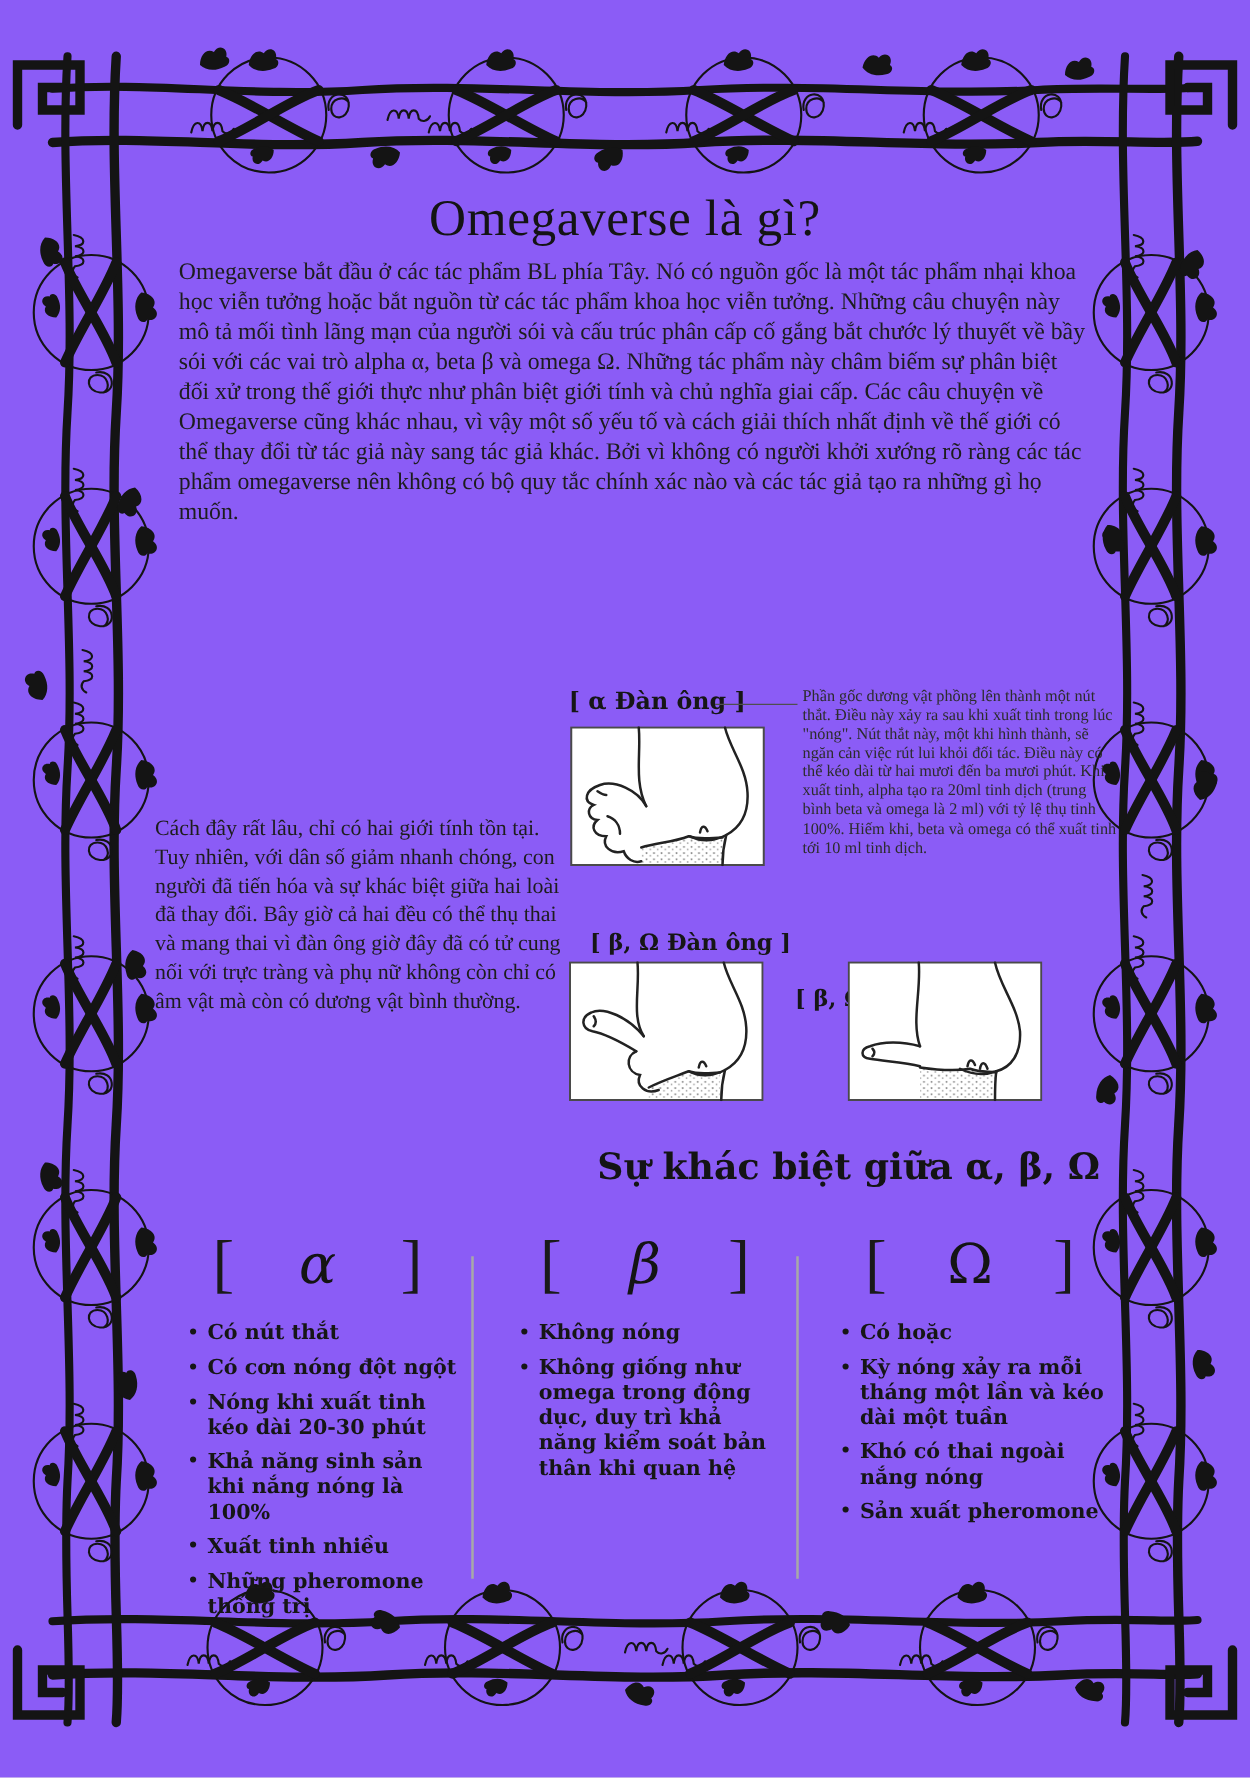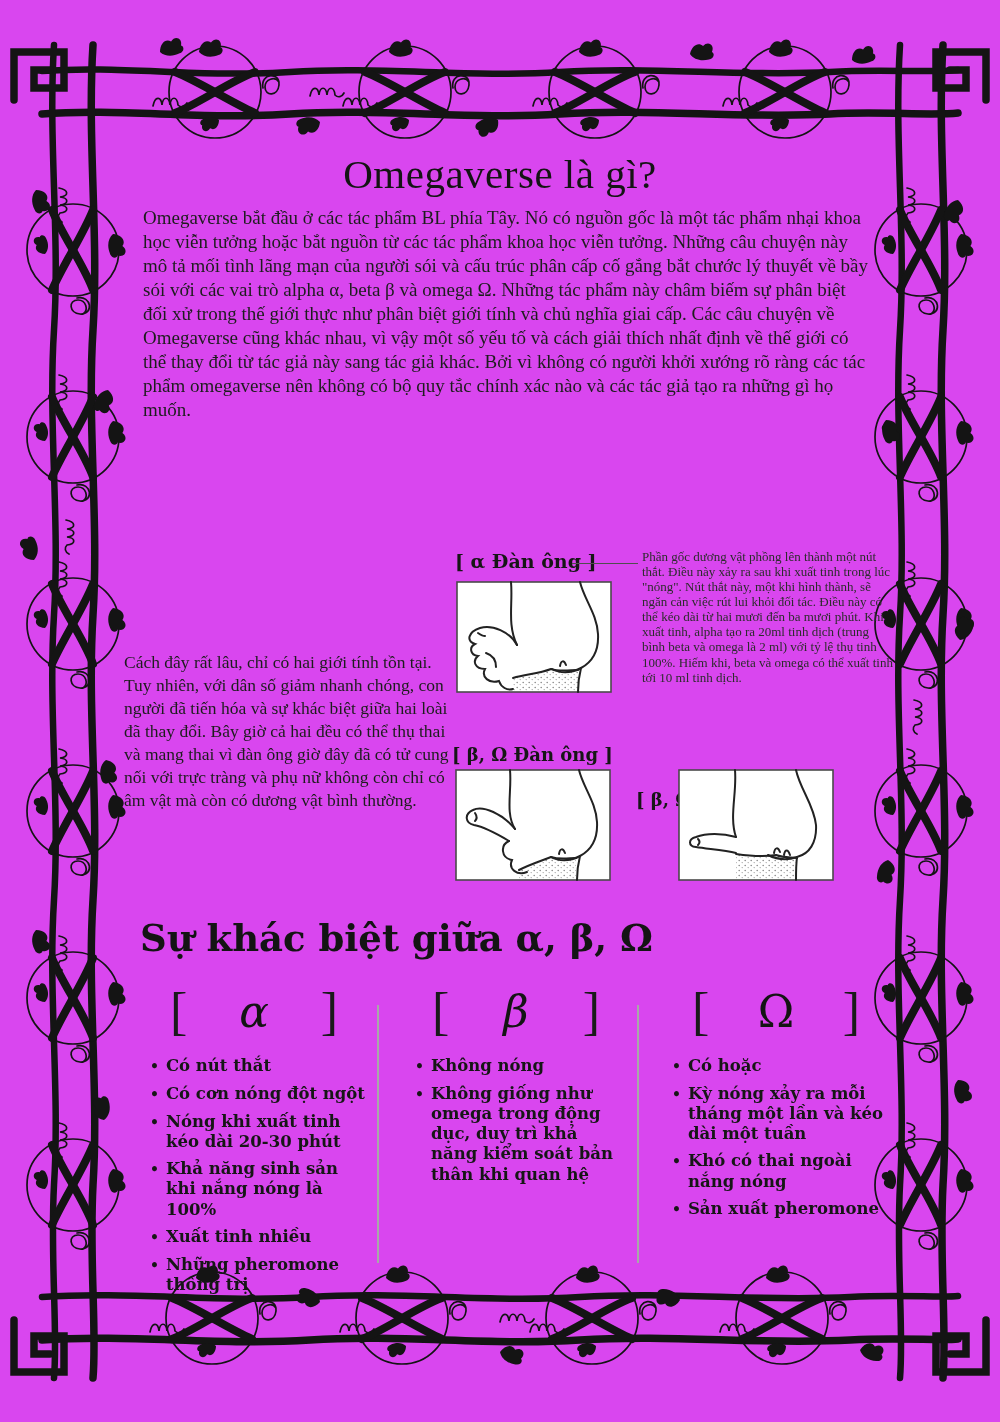--- a/index.html
+++ b/index.html
@@ -1,18 +1,18 @@
 <!DOCTYPE html>
 <html lang="vi"><head>
 <meta charset="utf-8">
 <style>
   html,body{margin:0;padding:0;background:#e8e8e8;}
   .page{
     position:relative; width:1000px; height:1422px; margin:0 auto;
-    background:#d946ef; overflow:hidden; color:#1c1c1c;
+    background:#8b5cf6; overflow:hidden; color:#1c1c1c;
     font-family:"Liberation Serif", serif;
     text-decoration:underline;
   }
   .frame{position:absolute; inset:0; width:1000px; height:1422px; pointer-events:none;}
   .fillleaf{fill:#141414; stroke:none;}
 
   .title{
     position:absolute; left:0; top:150px; width:1000px; margin:0;
     text-align:center; font-size:41px; font-weight:400; letter-spacing:.5px;
     font-family:"Liberation Serif", serif; color:#141414;
@@ -32,40 +32,40 @@
   .world-body{
     position:absolute; left:124px; top:651px; width:326px; margin:0;
     font-size:17.5px; line-height:1.31; color:#1d1d1d;
   }
 
   .label{
     position:absolute; font-family:"DejaVu Serif", serif; font-weight:700;
     font-size:18px; color:#161616; white-space:nowrap;
   }
   .alpha-label{left:455px; top:550px; font-size:19px;}
-  .bo-male-label{left:452px; top:744px;}
+  .bo-male-label{left:472px; top:744px;}
   .bo-female-label{left:636px; top:744px;margin-top:45px;}
 
   .connector{
     position:absolute; left:572px; top:563px; width:66px; height:0;
     border-top:1.6px solid #4f4f4f;
   }
   .annotation{
     position:absolute; left:642px; top:549px; width:252px; margin:0;
     font-size:13px; line-height:1.16; color:#2c2c2c; text-align:left;
   }
   .diagram{position:absolute; width:156px; height:112px;}
   .d1{left:456px; top:581px;}
   .d2{left:455px; top:769px;}
   .d3{left:678px; top:769px;}
 
   .diff-heading{
     position:absolute; left:140px; top:916px; width:740px; margin:0;
-    text-align:left; font-family:"DejaVu Serif", serif;
-    font-weight:700; font-size:37px; color:#141414;
+    text-align:right; font-family:"DejaVu Serif", serif;
+    font-weight:700; font-size:29px; color:#141414;
   }
   .col{position:absolute; top:982px;}
   .col1{left:140px; width:228px;}
   .col2{left:405px; width:222px;}
   .col3{left:662px; width:228px;}
   .bracket-row{
     display:flex; justify-content:space-between; align-items:center;
     width:168px; margin:0 auto 14px auto; height:60px;
   }
   .br{font-family:"Liberation Serif", serif; font-size:52px; font-weight:400; color:#1a1a1a; line-height:1;}

